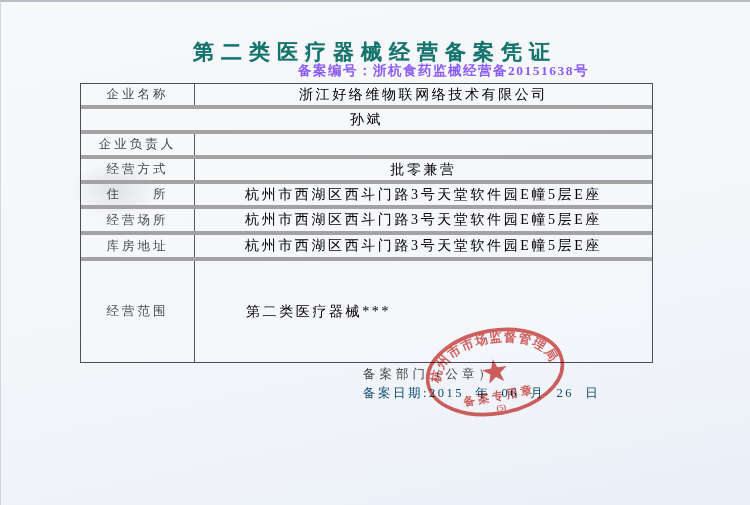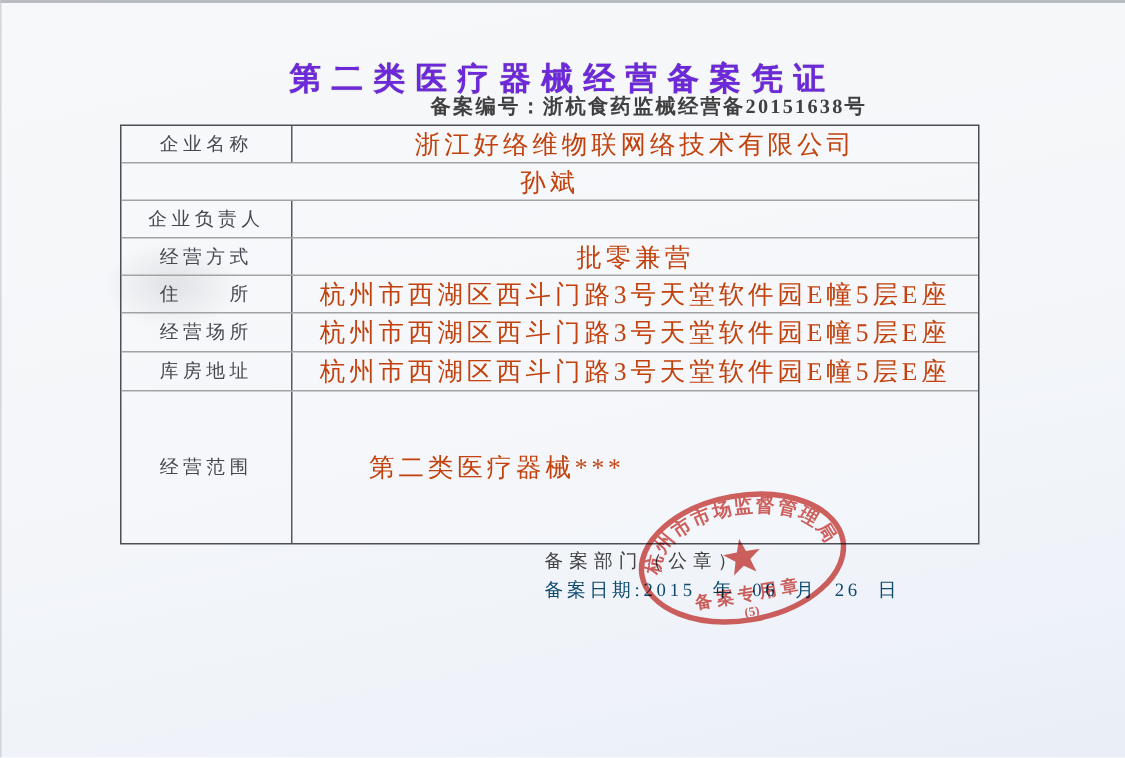--- a/index.html
+++ b/index.html
@@ -22,60 +22,60 @@
   .smudge {
     position: absolute; left: 70px; top: 160px; width: 90px; height: 60px;
     background: radial-gradient(ellipse at center, rgba(120,125,135,.22), rgba(120,125,135,0) 70%);
     border-radius: 50%;
   }
   .doc-title {
     position: absolute; left: 0; top: 38px; width: 750px;
     text-align: center;
     font-size: 21px; font-weight: 600;
     letter-spacing: 7px;
-    color: #6d28d9;
+    color: #0f766e;
     text-shadow: 0 0 .7px rgba(70,72,82,.55);
   }
   .reg-line {
-    position: absolute; left: 287px; top: 62px;
+    position: absolute; left: 298px; top: 62px;
     font-size: 13.5px; font-weight: 700;
     letter-spacing: 1.5px;
-    color: #404040;
+    color: #8b5cf6;
     white-space: nowrap;
   }
   .cert-table {
     position: absolute; left: 80px; top: 83px;
     width: 573px; height: 280px;
     border: 1.6px solid #4c4e56;
     display: flex; flex-direction: column;
     box-sizing: border-box;
     background: rgba(255,255,255,.18);
   }
   .trow {
     display: flex; flex: 0 0 auto;
-    border-bottom: 1px solid #a3a3a3;
+    border-bottom: 4px solid #a3a3a3;
     box-sizing: border-box;
   }
   .trow.h25 { height: 25px; }
   .trow.h26 { height: 26px; }
   .trow.big { flex: 1 1 auto; border-bottom: none; gap: 37px; }
   .tlabel {
     width: 114px; flex: 0 0 114px;
     border-right: 1px solid #585a62;
     display: flex; align-items: center; justify-content: center;
     font-size: 12.5px; letter-spacing: 3px;
     color: #45474f;
     box-sizing: border-box;
     white-space: pre;
   }
   .tvalue {
     flex: 1 1 auto;
     display: flex; align-items: center; justify-content: center;
-    font-size: 17px; letter-spacing: 2.6px;
-    color: #c2410c;
+    font-size: 14px; letter-spacing: 2.6px;
+    color: #000000;
     white-space: nowrap;
   }
   .trow.big .tvalue { justify-content: flex-start; padding-left: 14px; }
   .footer-line1 {
     position: absolute; left: 363px; top: 366px;
     font-size: 12.5px; letter-spacing: 4px; color: #404040;
     white-space: pre;
   }
   .footer-line2 {
     position: absolute; left: 363px; top: 385px;

